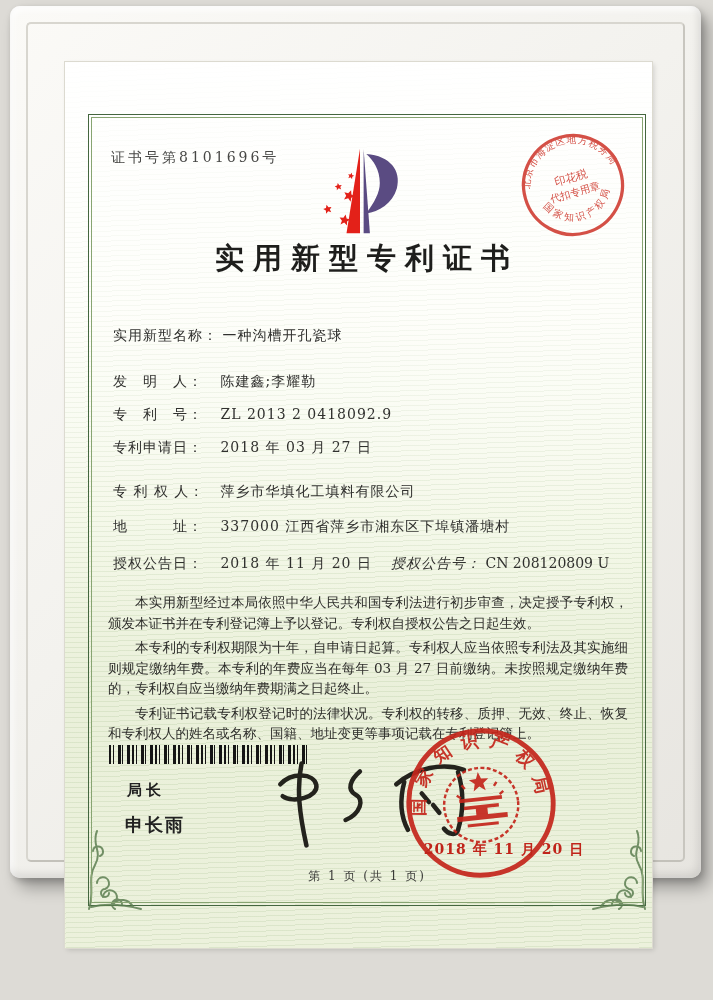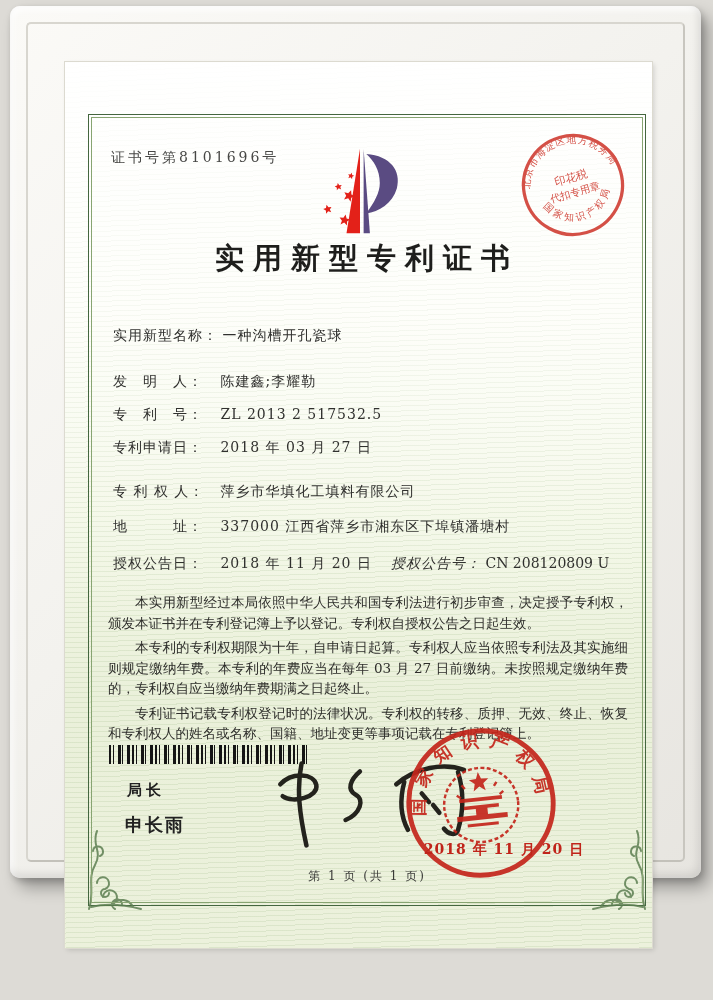--- a/index.html
+++ b/index.html
@@ -168,21 +168,21 @@
       <div class="field-row row1">
         <span class="lab">实用新型名称：</span>
         <span class="val">一种沟槽开孔瓷球</span>
       </div>
       <div class="field-row row2">
         <span class="lab">发　明　人：</span>
         <span class="val">陈建鑫;李耀勒</span>
       </div>
       <div class="field-row row3">
         <span class="lab">专　利　号：</span>
-        <span class="val">ZL 2013 2 517532.5</span>
+        <span class="val">ZL 2013 2 0418092.9</span>
       </div>
       <div class="field-row row4">
         <span class="lab">专利申请日：</span>
         <span class="val">2018 年 03 月 27 日</span>
       </div>
       <div class="field-row row5">
         <span class="lab">专 利 权 人：</span>
         <span class="val">萍乡市华填化工填料有限公司</span>
       </div>
       <div class="field-row row6">

